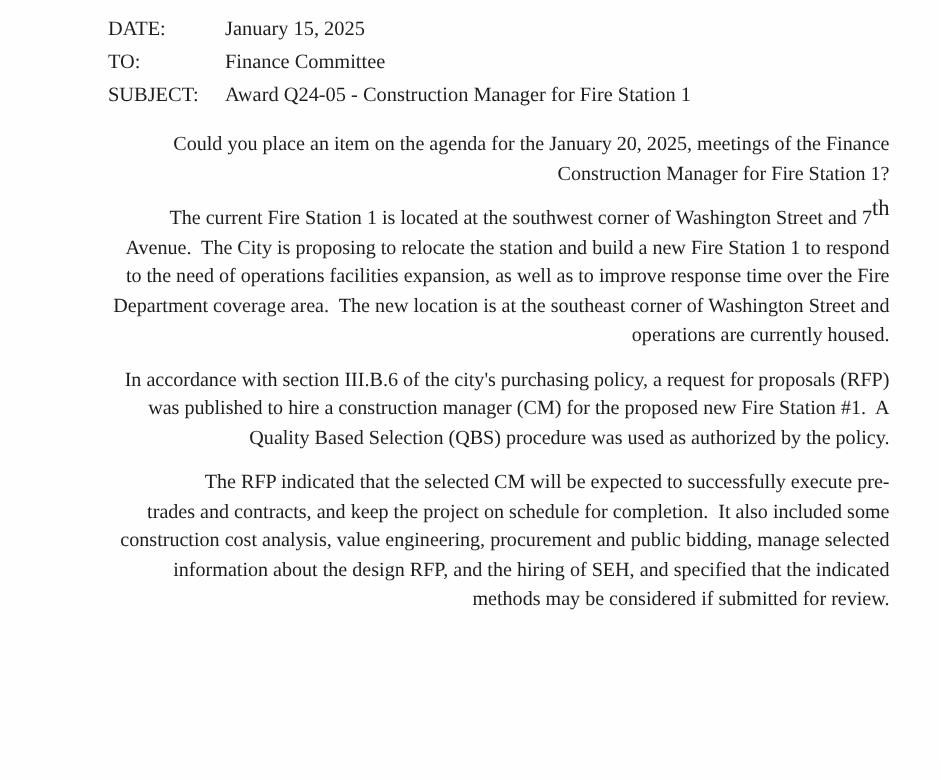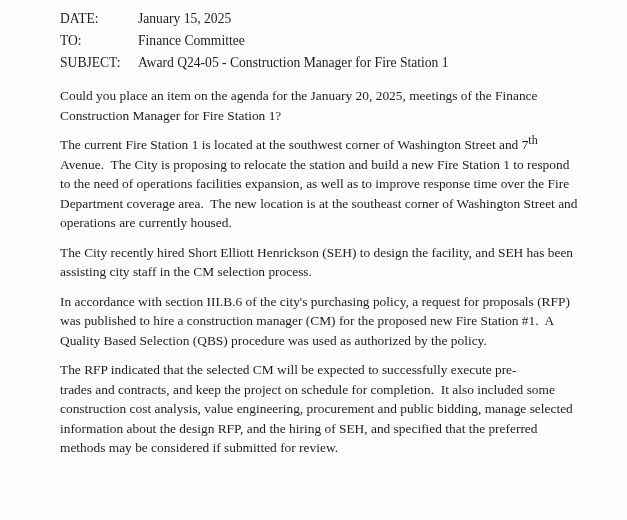--- a/index.html
+++ b/index.html
@@ -13,45 +13,46 @@
     height: 520px;
     background: #fefefe;
     overflow: hidden;
     font-family: "Liberation Serif", "DejaVu Serif", serif;
     color: #1d1d1d;
     box-sizing: border-box;
     padding: 8px 34px 0 60px;
   }
   table.memo-header {
     border-collapse: collapse;
-    margin: 0 0 12px 0;
+    margin: 0 0 12px 12px;
   }
   table.memo-header td {
     padding: 0;
     font-size: 13.6px;
     line-height: 22px;
     white-space: pre;
     vertical-align: baseline;
   }
   table.memo-header td.hlabel {
     width: 78px;
   }
   .para {
     margin: 0 0 10px 0;
+    text-align: right;
   }
   .para:last-child {
     margin-bottom: 0;
   }
   .ln {
     font-size: 13.4px;
     line-height: 19.5px;
     white-space: pre;
   }
   .ln sup {
-    font-size: 12px;
+    font-size: 15px;
     line-height: 0;
     vertical-align: super;
   }
 </style>
 </head>
 <body>
 
 <div class="page">
 
   <table class="memo-header">
@@ -77,32 +78,28 @@
   </div>
 
   <div class="para">
     <div class="ln"><span>The current Fire Station 1 is located at the southwest corner of Washington Street and 7</span><sup>th</sup></div>
     <div class="ln">Avenue.  The City is proposing to relocate the station and build a new Fire Station 1 to respond</div>
     <div class="ln">to the need of operations facilities expansion, as well as to improve response time over the Fire</div>
     <div class="ln">Department coverage area.  The new location is at the southeast corner of Washington Street and</div>
     <div class="ln">operations are currently housed.</div>
   </div>
 
-  <div class="para">
-    <div class="ln">The City recently hired Short Elliott Henrickson (SEH) to design the facility, and SEH has been</div>
-    <div class="ln">assisting city staff in the CM selection process.</div>
-  </div>
 
   <div class="para">
     <div class="ln">In accordance with section III.B.6 of the city's purchasing policy, a request for proposals (RFP)</div>
     <div class="ln">was published to hire a construction manager (CM) for the proposed new Fire Station #1.  A</div>
     <div class="ln">Quality Based Selection (QBS) procedure was used as authorized by the policy.</div>
   </div>
 
   <div class="para">
     <div class="ln">The RFP indicated that the selected CM will be expected to successfully execute pre-</div>
     <div class="ln">trades and contracts, and keep the project on schedule for completion.  It also included some</div>
     <div class="ln">construction cost analysis, value engineering, procurement and public bidding, manage selected</div>
-    <div class="ln">information about the design RFP, and the hiring of SEH, and specified that the preferred</div>
+    <div class="ln">information about the design RFP, and the hiring of SEH, and specified that the indicated</div>
     <div class="ln">methods may be considered if submitted for review.</div>
   </div>
 
 </div>
 
 </body></html>

